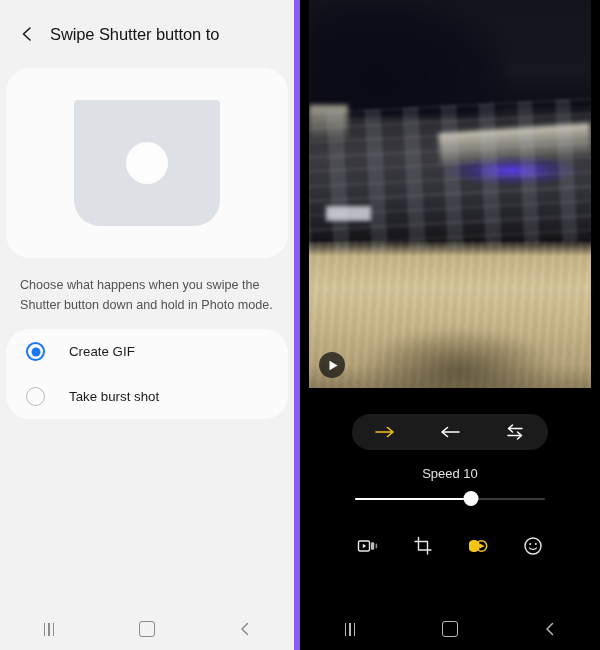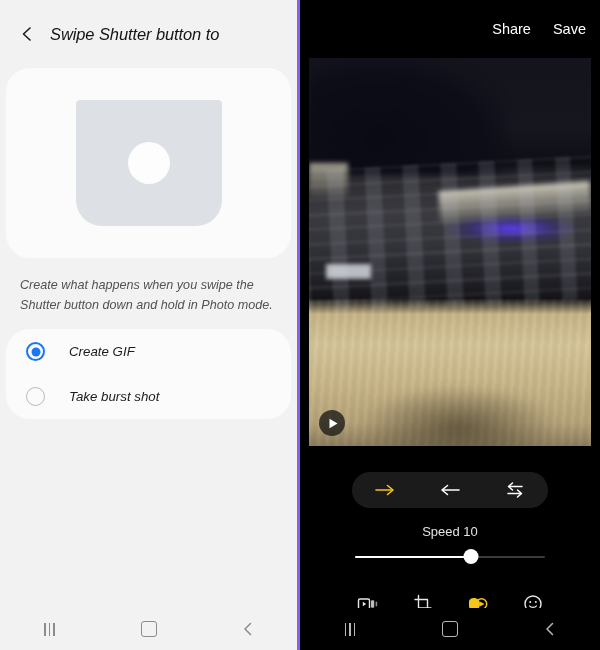--- a/index.html
+++ b/index.html
@@ -8,24 +8,23 @@
     font-family:"Liberation Sans",sans-serif;
     background:#000;
   }
   .screen{position:relative;width:600px;height:650px;display:flex;}
 
   
   .left-panel{
     position:relative;
     width:300px;height:650px;
     background:#f2f2f2;
-    border-right:3px solid #8b5cf6;
+    border-right:6px solid #8b5cf6;
     box-sizing:border-box;
     overflow:hidden;
-    font-style:italic;
   }
   .l-header{
     height:68px;
     display:flex;align-items:center;
     padding-left:16px;
     box-sizing:border-box;
   }
   .back-chevron{
     width:22px;height:22px;
     flex:0 0 auto;
@@ -290,21 +289,21 @@
           <path d="M13 4 L6.5 10 L13 16" stroke="#1a1a1a" stroke-width="1.6" stroke-linecap="round" stroke-linejoin="round"></path>
         </svg>
       </div>
       <div class="l-title">Swipe Shutter button to</div>
     </div>
 
     <div class="card illus-card">
       <div class="shutter-illus"></div>
     </div>
 
-    <div class="desc">Create what happens when you swipe the Shutter button down and hold in Photo mode.</div>
+    <div class="desc">Choose what happens when you swipe the Shutter button down and hold in Photo mode.</div>
 
     <div class="card radio-card">
 
       <div class="radio-row">
         <div class="rdiv"></div>
         <div class="radio on"></div>
         <div class="radio-label">Create GIF</div>
       </div>
 
       <div class="radio-row">
@@ -328,24 +327,20 @@
       <div class="nav-btn nav-back">
         <svg width="16" height="16" viewBox="0 0 16 16" fill="none">
           <path d="M10.5 2.5 L5 8 L10.5 13.5" stroke-width="1.5" stroke-linecap="round" stroke-linejoin="round"></path>
         </svg>
       </div>
     </div>
   </div>
 
   <div class="right-panel">
 
-    <div class="r-header">
-      <div class="r-action">Share</div>
-      <div class="r-action">Save</div>
-    </div>
 
     <div class="media-wrap">
       <div class="media">
         <div class="topdark"></div>
         <div class="leftlip"></div>
         <div class="palelip"></div>
         <div class="keys"></div>
         <div class="trimlight"></div>
         <div class="desk-grain"></div>
         <div class="shadow"></div>

